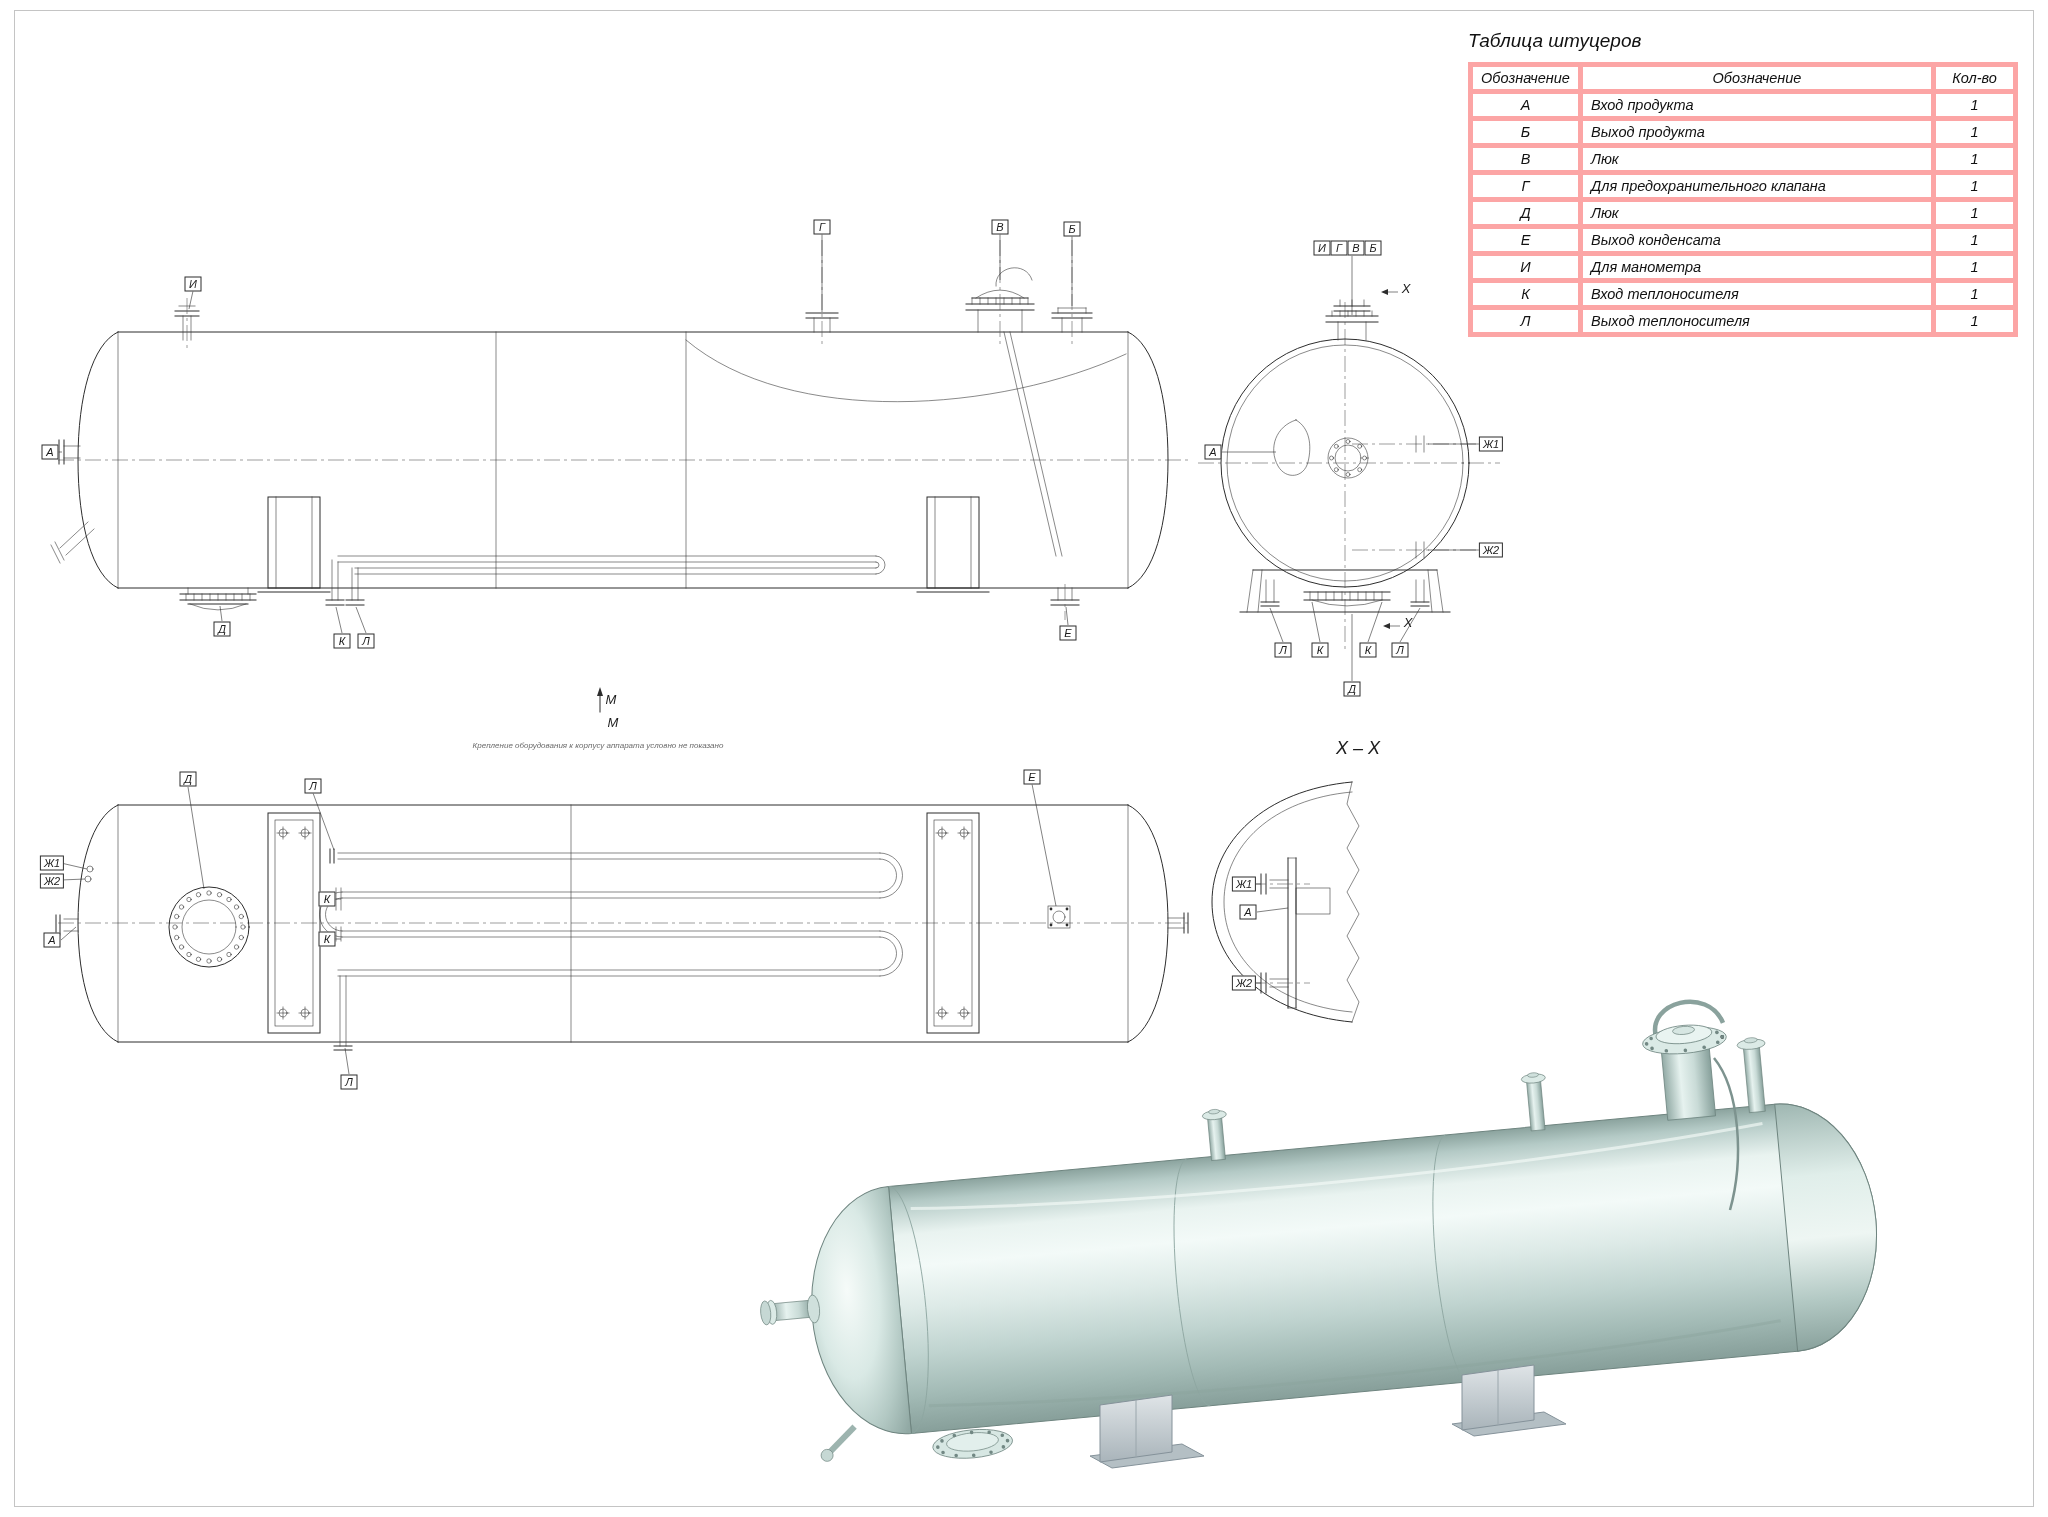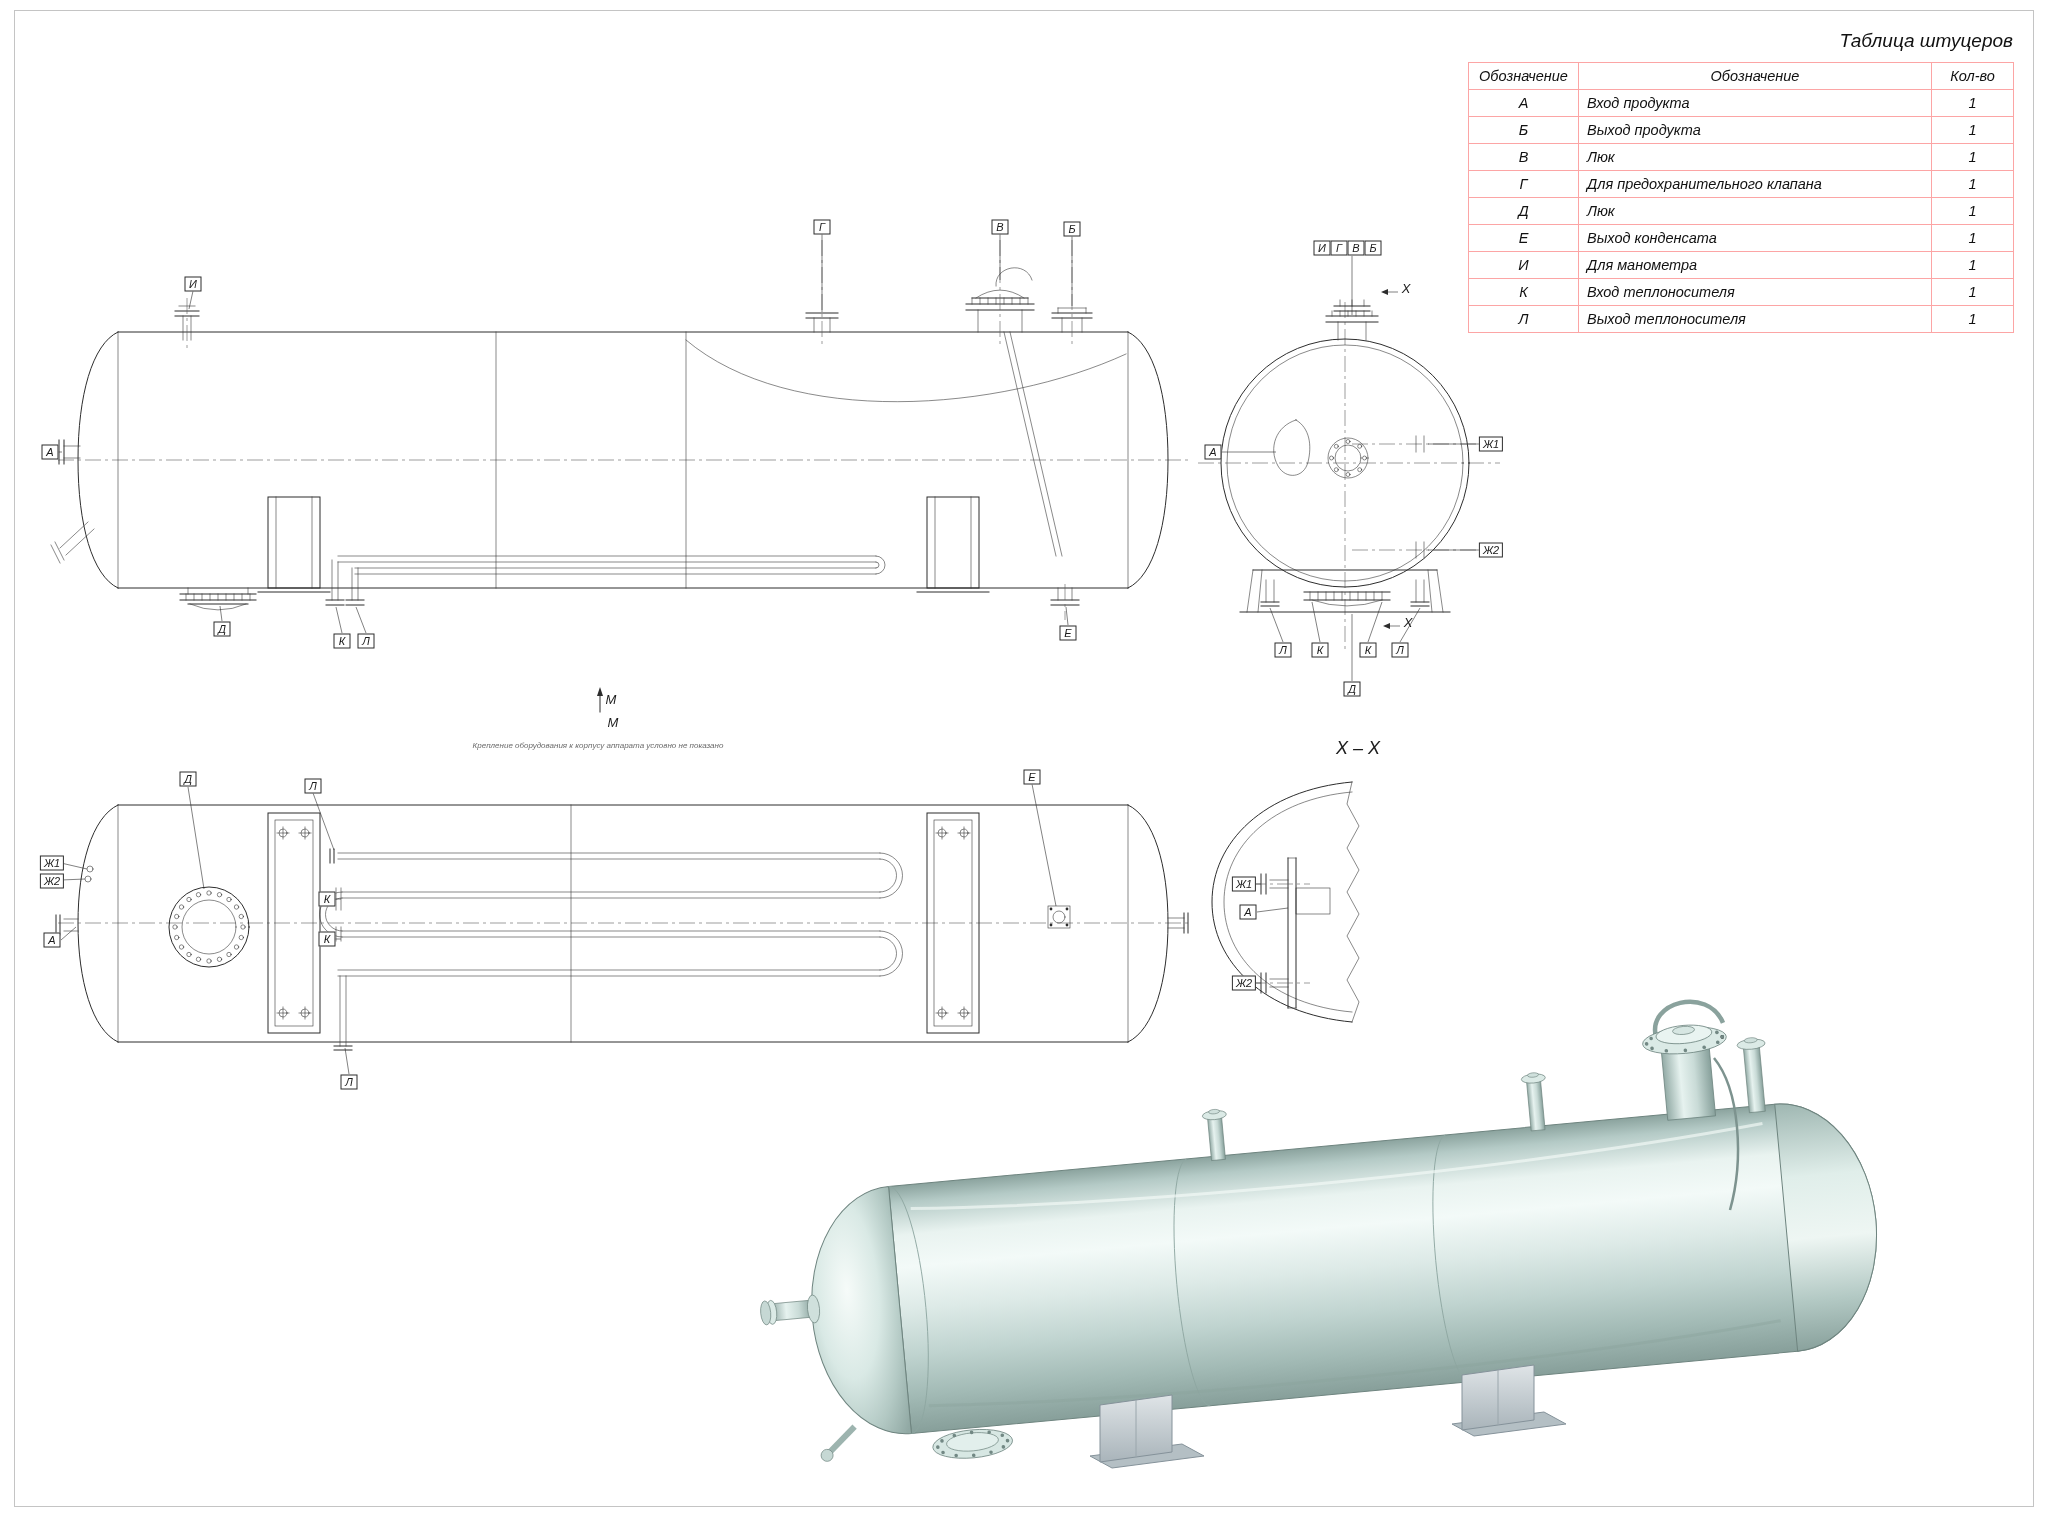--- a/index.html
+++ b/index.html
@@ -12,25 +12,25 @@
   .cl{stroke:#5a5a5a;stroke-width:.6;fill:none;stroke-dasharray:16 4 3 4;}
   .ld{stroke:#2d2d2d;stroke-width:.6;fill:none;}
   .seam{stroke:#8ea6a1;stroke-width:.9;fill:none;}
   .fd{fill:#2d2d2d;}
   .labels{position:absolute;left:0;top:0;width:2048px;height:1517px;pointer-events:none;}
   .lbl{position:absolute;transform:translate(-50%,-50%);font-style:italic;color:#1b1b1b;white-space:nowrap;}
   .lbl.box{border:1px solid #2d2d2d;background:#fff;font-size:11px;line-height:13px;padding:0 3px;min-width:9px;text-align:center;}
   .lbl.plain{font-size:13px;}
   .lbl.section{font-size:18px;}
   .lbl.note{font-size:8px;color:#6a6a6a;}
-  .tbl-title{position:absolute;left:1468px;top:30px;width:545px;text-align:right;
+  .tbl-title{position:absolute;left:1468px;top:30px;width:545px;text-align:left;
              font-size:19px;font-style:italic;color:#111;}
   table.noz{position:absolute;left:1468px;top:62px;border-collapse:collapse;font-style:italic;color:#111;
             table-layout:fixed;}
-  table.noz th,table.noz td{border:1px solid #fca5a5;font-weight:normal;font-size:14.5px;height:27px;
+  table.noz th,table.noz td{border:5px solid #fca5a5;font-weight:normal;font-size:14.5px;height:27px;
             padding:0 8px;box-sizing:border-box;background:#fff;}
   table.noz th{text-align:center;}
   .c-des{width:110px;text-align:center;}
   .c-name{width:353px;text-align:left;}
   .c-qty{width:82px;text-align:center;}
 </style>
 </head>
 <body>
 
 <div class="stage">

